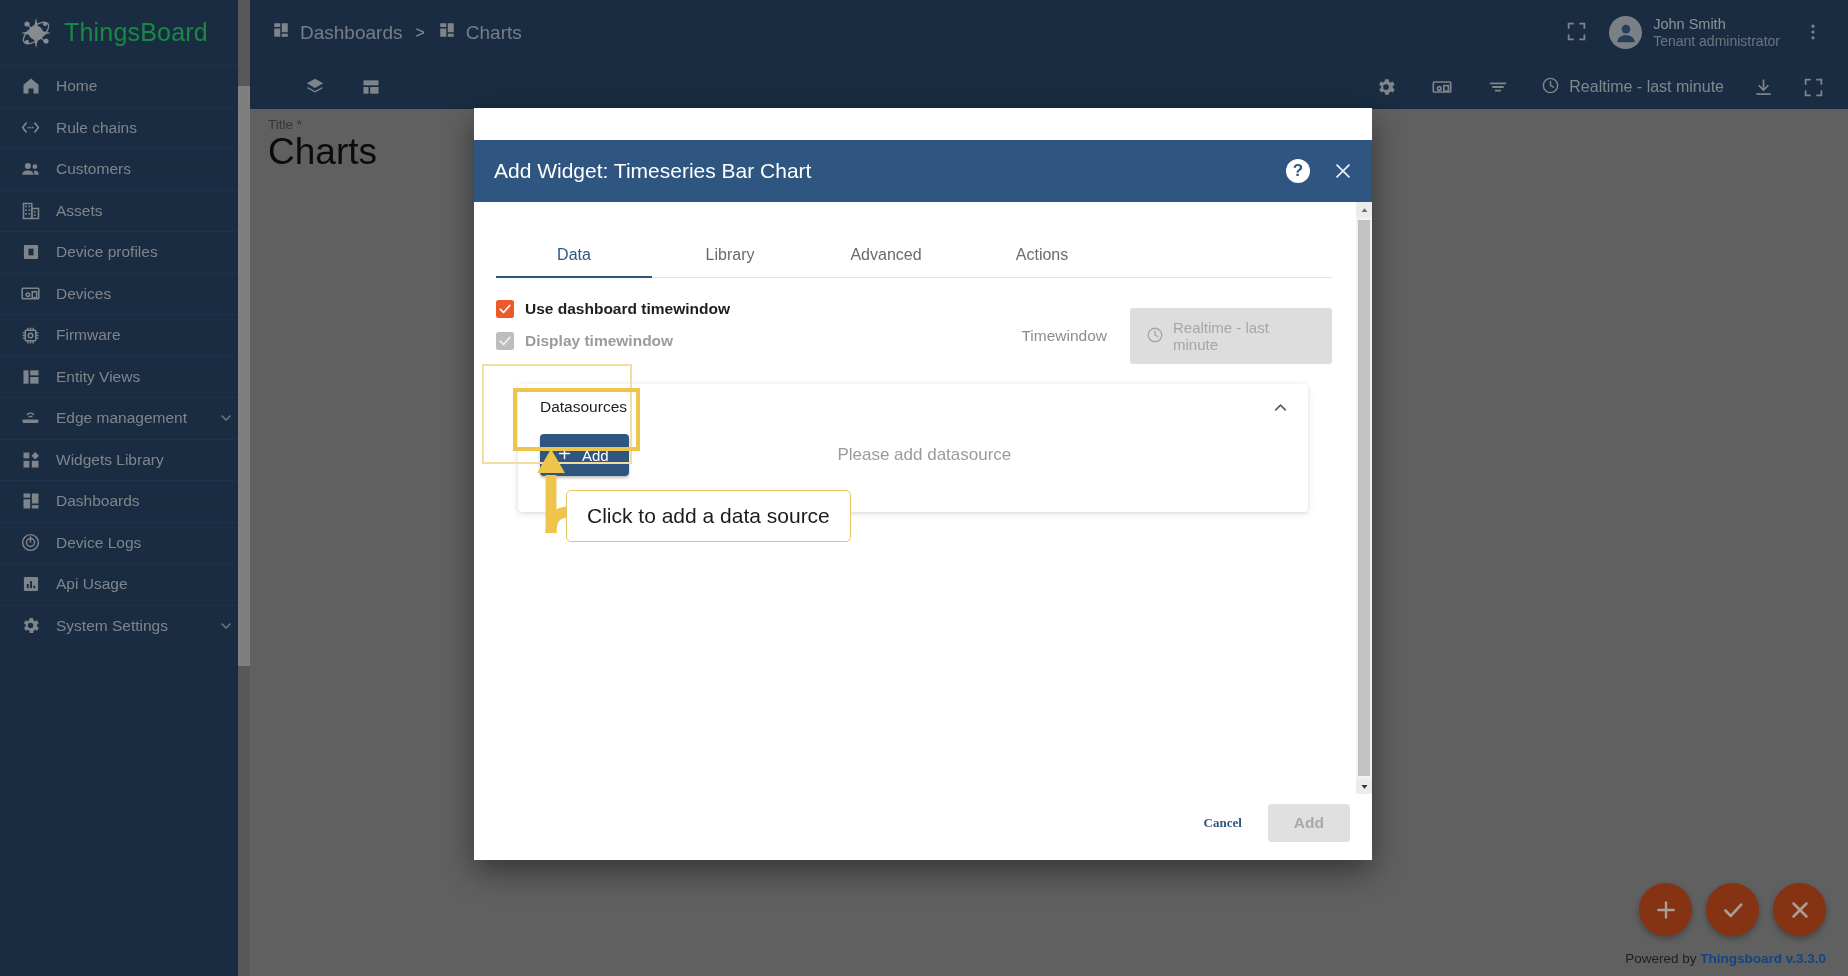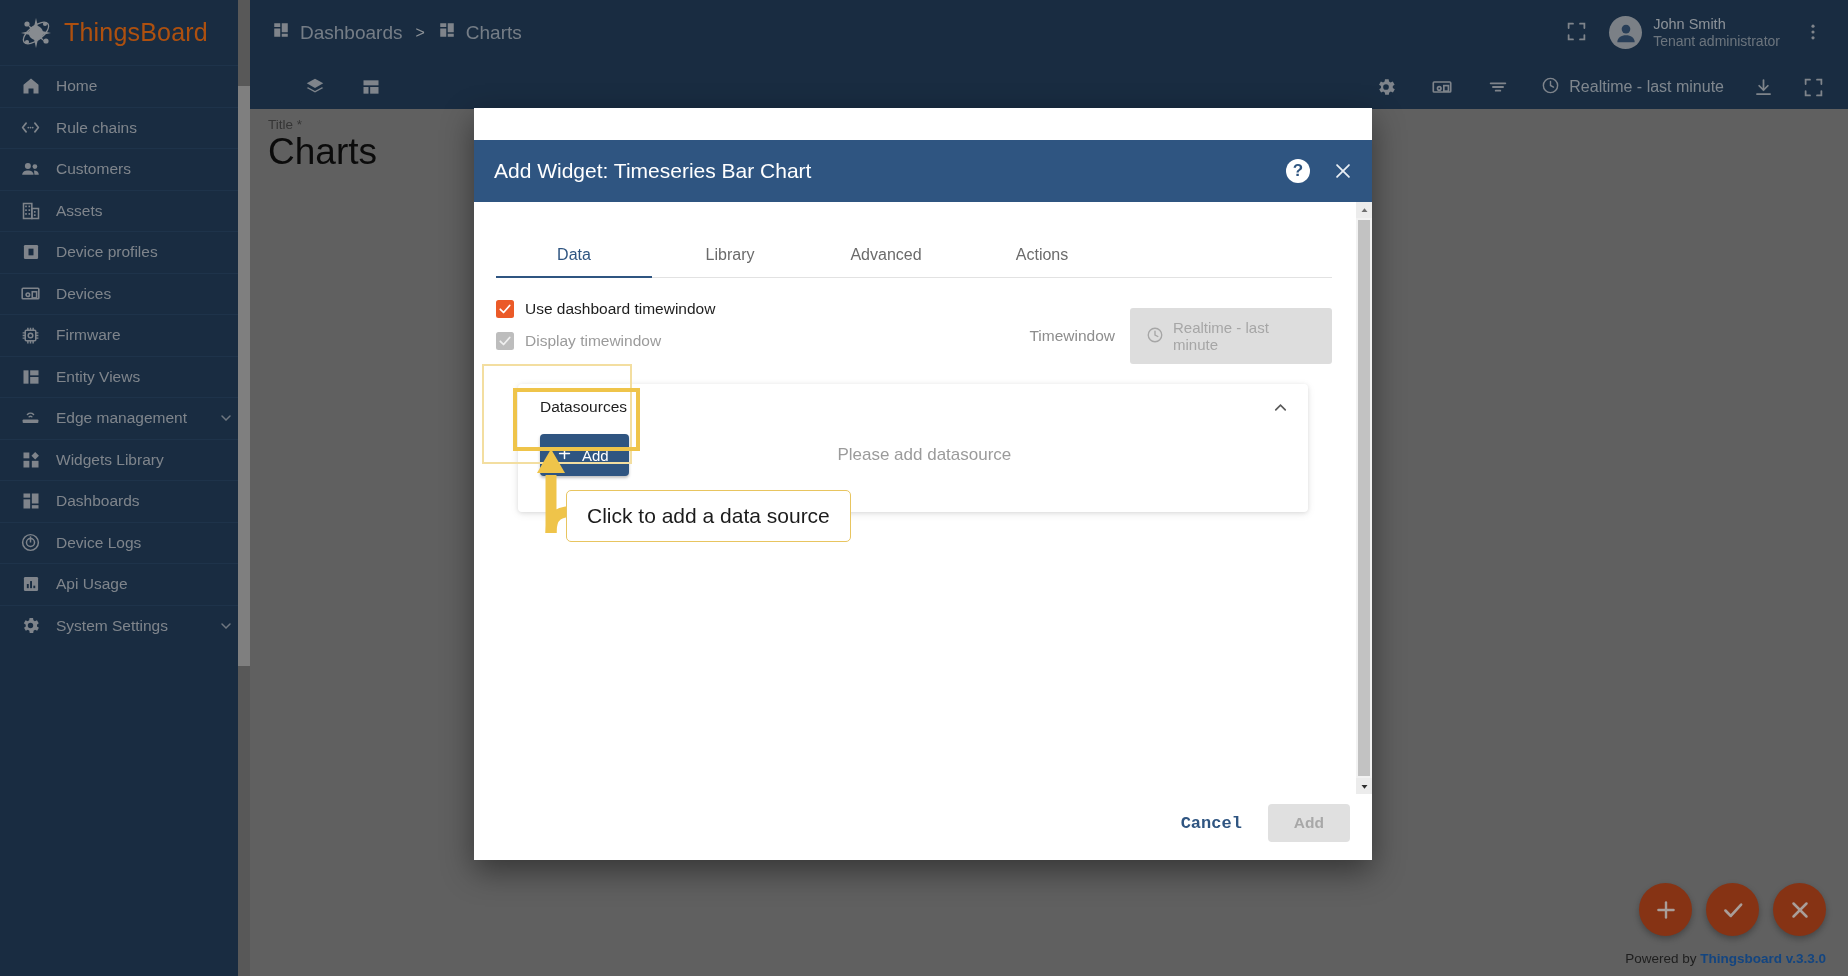--- a/index.html
+++ b/index.html
@@ -16,21 +16,21 @@
     position: absolute; left: 0; top: 0; width: 250px; height: 976px;
     background: #24405e; display: flex; flex-direction: column;
     z-index: 30;
   }
   .brand {
     height: 65px; display: flex; align-items: center; gap: 10px;
     padding-left: 18px; flex: 0 0 65px;
   }
   .brand-logo { width: 36px; height: 36px; flex: 0 0 36px; }
   .brand-name {
-    color: #f97316; font-size: 25px; letter-spacing: .2px; font-weight: 400;
+    color: #22c55e; font-size: 25px; letter-spacing: .2px; font-weight: 400;
   }
   .nav { flex: 1 1 auto; overflow: hidden; }
   .nav-item {
     height: 41.5px; display: flex; align-items: center; gap: 15px;
     padding-left: 20px; padding-right: 16px;
     border-top: 1px solid #2b4a6b;
     color: #b6bec8; font-size: 15.5px; cursor: pointer;
     position: relative;
   }
   .nav-item:first-child { border-top: 1px solid #2b4a6b; }
@@ -125,24 +125,24 @@
   .panel { padding: 22px 24px 0 22px; position: relative; }
   .row-top { display:flex; align-items:flex-start; }
   .checks { width: 430px; }
   .chk-row { display:flex; align-items:center; gap:11px; margin-bottom: 14px; cursor:pointer; }
   .chk {
     width:18px;height:18px;border-radius:2.5px;display:flex;align-items:center;justify-content:center;
     flex:0 0 18px;
   }
   .chk.on { background:#eb5a28; }
   .chk.dis { background:#bdbdbd; }
-  .chk-label { font-size:15.5px; color:#1e1e1e; }
+  .chk-label { font-size:15.5px; color:#1e1e1e;font-weight:bold; }
   .chk-label.dis { color:#9b9b9b; }
 
-  .tw-group { display:flex; align-items:center; gap:15px; margin-left: auto; margin-top: 8px; }
+  .tw-group { display:flex; align-items:center; gap:23px; margin-left: auto; margin-top: 8px; }
   .tw-caption { color:#8d8d8d; font-size:15.5px; }
   .tw-field {
     background:#dddddd; color:#a6a6a6; font-size:15px; border-radius:3px;
     padding: 11px 16px; display:flex; align-items:center; gap:9px; width: 202px;
   }
 
   .ds-card {
     margin: 20px 0 0 22px; margin-right: 24px;
     background:#fff; border-radius:4px;
     box-shadow: 0 1px 4px rgba(0,0,0,.10), 0 2px 10px rgba(0,0,0,.07);
@@ -175,23 +175,23 @@
     background:#fff; border:1.5px solid #e8c560; border-radius:5px;
     padding: 13px 20px; font-size: 21px; color:#1c1c1c;
   }
 
   
   .dlg-foot {
     flex: 0 0 66px; display:flex; align-items:center; justify-content:flex-end;
     gap: 10px; padding: 0 22px 8px 0;
   }
   .btn-cancel {
-    background:none;border:none;color:#2f5581;font-size:17px;font-weight:700;
+    background:none;border:none;color:#2f5581;font-size:13px;font-weight:700;
     padding:10px 16px;cursor:pointer;border-radius:4px;
-    font-family:Liberation Mono, monospace;
+    font-family:Liberation Serif, serif;
   }
   .btn-add-dis {
     background:#e0e0e0;border:none;color:#a8a8a8;font-size:15.5px;font-weight:700;
     padding:10px 26px;cursor:default;border-radius:4px;
     font-family:"Liberation Sans",sans-serif;
   }
 
   
   .dsb { position:absolute; right:0; top:0; width:16px; bottom:0; background:#f2f2f2; z-index: 55; }
   .dsb-up, .dsb-dn {

